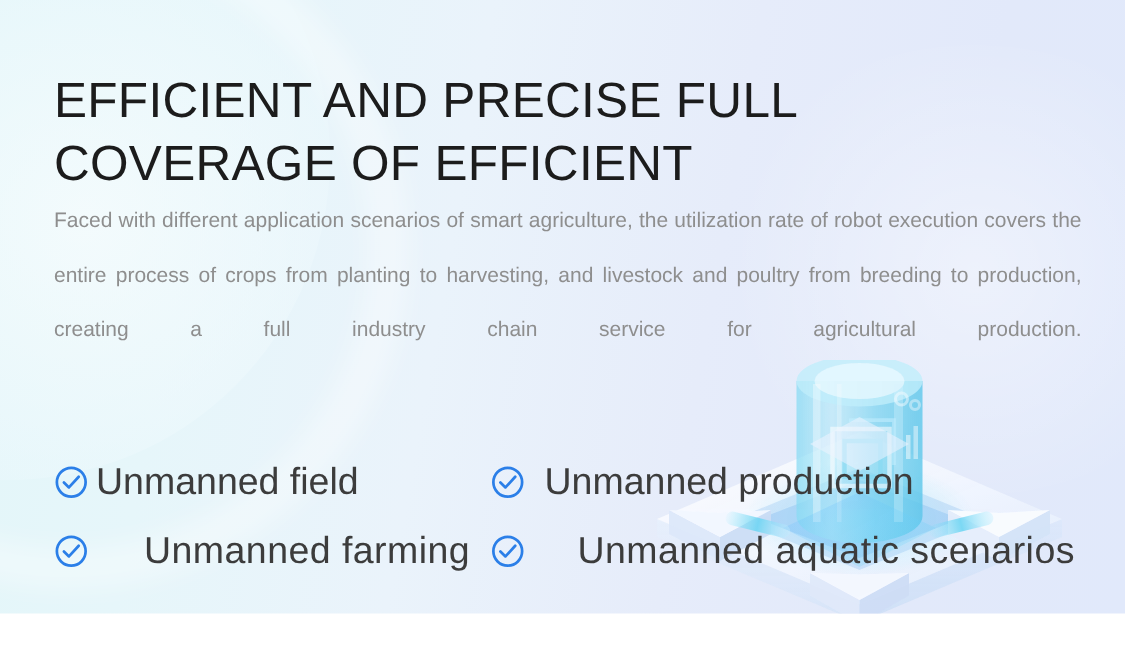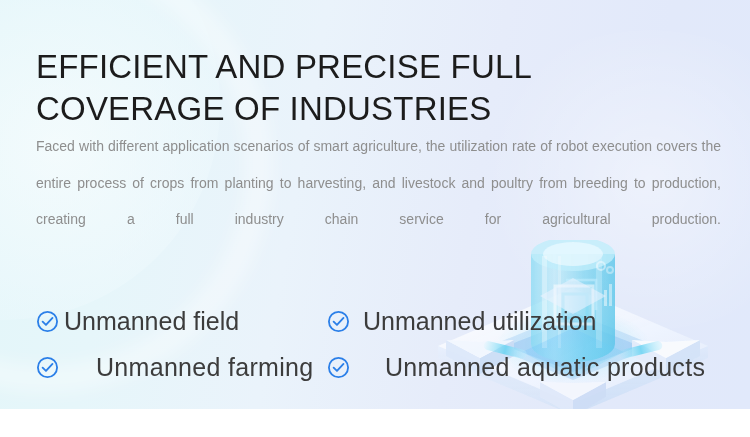--- a/index.html
+++ b/index.html
@@ -257,21 +257,21 @@
       <g>
         <polygon points="155,38 188,56 155,74 122,56" fill="#eef4ff" opacity="0.55"></polygon>
       </g>
     </svg>
   </div>
 
   <div class="content">
 
     <h1 class="title">
       <span>EFFICIENT AND PRECISE FULL</span>
-      <span>COVERAGE OF INDUSTRIES</span>
+      <span>COVERAGE OF EFFICIENT</span>
     </h1>
 
     <p class="paragraph">Faced with different application scenarios of smart agriculture, the utilization rate of robot execution covers the entire process of crops from planting to harvesting, and livestock and poultry from breeding to production, creating a full industry chain service for agricultural production.</p>
 
     <div class="features">
 
       <div class="feature-row">
 
         <div class="feature f-field">
           <svg class="check-icon" viewBox="0 0 24 24">
@@ -279,40 +279,40 @@
             <path d="M6.9 12.2 L10.4 15.6 L17.2 8.2" fill="none" stroke="#2b7fe8" stroke-width="1.9" stroke-linecap="round" stroke-linejoin="round"></path>
           </svg>
           <span class="label">Unmanned field</span>
         </div>
 
         <div class="feature f-facilities">
           <svg class="check-icon" viewBox="0 0 24 24">
             <circle cx="12" cy="12" r="10" fill="none" stroke="#2b7fe8" stroke-width="1.9"></circle>
             <path d="M6.9 12.2 L10.4 15.6 L17.2 8.2" fill="none" stroke="#2b7fe8" stroke-width="1.9" stroke-linecap="round" stroke-linejoin="round"></path>
           </svg>
-          <span class="label">Unmanned utilization</span>
+          <span class="label">Unmanned production</span>
         </div>
 
       </div>
 
       <div class="feature-row">
 
         <div class="feature f-farming">
           <svg class="check-icon" viewBox="0 0 24 24">
             <circle cx="12" cy="12" r="10" fill="none" stroke="#2b7fe8" stroke-width="1.9"></circle>
             <path d="M6.9 12.2 L10.4 15.6 L17.2 8.2" fill="none" stroke="#2b7fe8" stroke-width="1.9" stroke-linecap="round" stroke-linejoin="round"></path>
           </svg>
           <span class="label">Unmanned farming</span>
         </div>
 
         <div class="feature f-aquatic">
           <svg class="check-icon" viewBox="0 0 24 24">
             <circle cx="12" cy="12" r="10" fill="none" stroke="#2b7fe8" stroke-width="1.9"></circle>
             <path d="M6.9 12.2 L10.4 15.6 L17.2 8.2" fill="none" stroke="#2b7fe8" stroke-width="1.9" stroke-linecap="round" stroke-linejoin="round"></path>
           </svg>
-          <span class="label">Unmanned aquatic products</span>
+          <span class="label">Unmanned aquatic scenarios</span>
         </div>
 
       </div>
 
     </div>
   </div>
 </div>
 
 </body></html>

